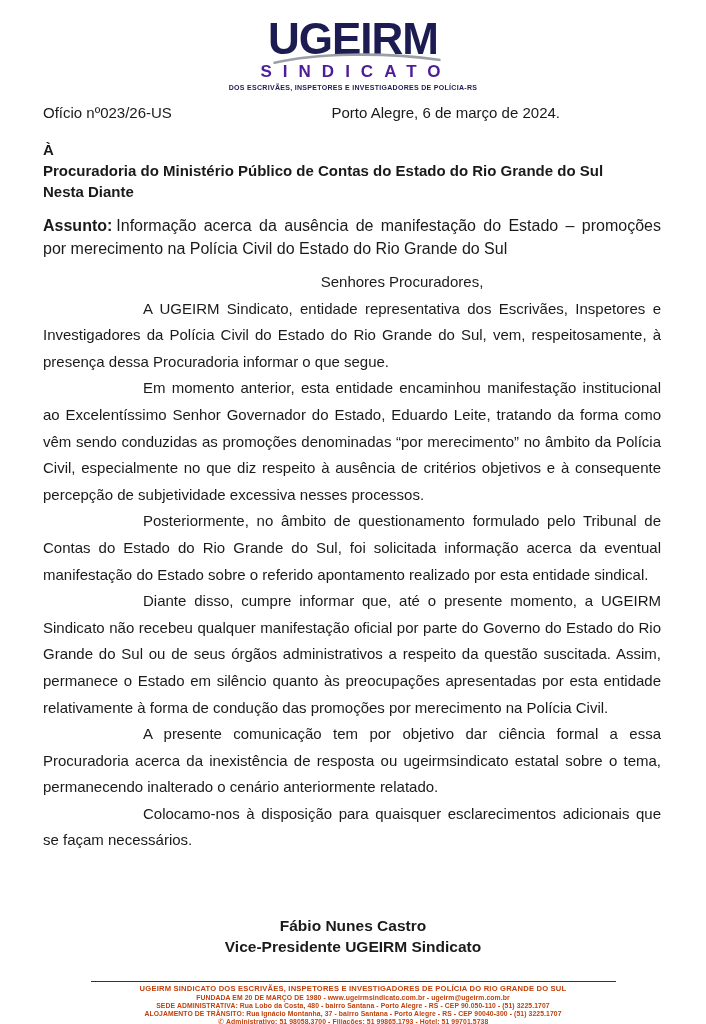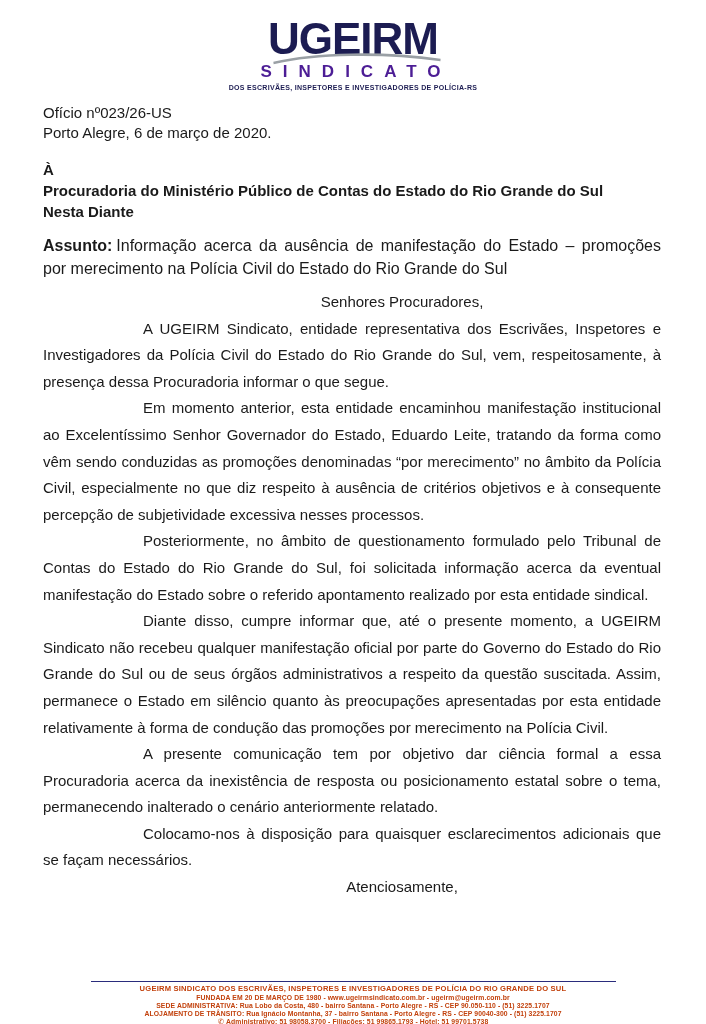--- a/index.html
+++ b/index.html
@@ -26,21 +26,21 @@
     letter-spacing:11px; margin-top:1px; text-indent:6px;
   }
   .logo-tagline {
     font-size:7px; font-weight:bold; color:#1c1c52;
     letter-spacing:0.3px; margin-top:2px;
   }
   
   .ref-row {
     display:flex; justify-content:space-between;
     padding:0 118px 0 15px; margin-top:12px;
-    font-size:15px; line-height:20px;flex-direction:column;
+    font-size:15px; line-height:20px;
   }
   
   .recipient {
     margin:16px 17px 0 15px;
     font-size:15px; font-weight:bold; line-height:21px;
   }
   
   .subject {
     margin:13px 17px 0 15px;
     font-size:16px; line-height:22.5px; text-align:justify;
@@ -83,44 +83,47 @@
       <svg class="logo-swoosh" viewBox="0 0 230 14" preserveAspectRatio="none">
         <path d="M2 12 C 60 2, 150 1, 228 9" stroke="#9aa0a5" stroke-width="2.6" fill="none"></path>
       </svg>
     </div>
     <div class="logo-subtitle">SINDICATO</div>
     <div class="logo-tagline">DOS ESCRIVÃES, INSPETORES E INVESTIGADORES DE POLÍCIA-RS</div>
   </div>
 
   <div class="ref-row">
     <span>Ofício nº023/26-US</span>
-    <span>Porto Alegre, 6 de março de 2020.</span>
+    <span>Porto Alegre, 6 de março de 2024.</span>
   </div>
 
   <div class="recipient">
     <div>À</div>
     <div>Procuradoria do Ministério Público de Contas do Estado do Rio Grande do Sul</div>
     <div>Nesta Diante</div>
   </div>
 
   <div class="subject">
     <span class="b">Assunto:</span><span>Informação acerca da ausência de manifestação do Estado – promoções por merecimento na Polícia Civil do Estado do Rio Grande do Sul</span>
   </div>
 
   <div class="body-text">
     <p class="no-justify">Senhores Procuradores,</p>
     <p>A UGEIRM Sindicato, entidade representativa dos Escrivães, Inspetores e Investigadores da Polícia Civil do Estado do Rio Grande do Sul, vem, respeitosamente, à presença dessa Procuradoria informar o que segue.</p>
     <p>Em momento anterior, esta entidade encaminhou manifestação institucional ao Excelentíssimo Senhor Governador do Estado, Eduardo Leite, tratando da forma como vêm sendo conduzidas as promoções denominadas “por merecimento” no âmbito da Polícia Civil, especialmente no que diz respeito à ausência de critérios objetivos e à consequente percepção de subjetividade excessiva nesses processos.</p>
     <p>Posteriormente, no âmbito de questionamento formulado pelo Tribunal de Contas do Estado do Rio Grande do Sul, foi solicitada informação acerca da eventual manifestação do Estado sobre o referido apontamento realizado por esta entidade sindical.</p>
     <p>Diante disso, cumpre informar que, até o presente momento, a UGEIRM Sindicato não recebeu qualquer manifestação oficial por parte do Governo do Estado do Rio Grande do Sul ou de seus órgãos administrativos a respeito da questão suscitada. Assim, permanece o Estado em silêncio quanto às preocupações apresentadas por esta entidade relativamente à forma de condução das promoções por merecimento na Polícia Civil.</p>
-    <p>A presente comunicação tem por objetivo dar ciência formal a essa Procuradoria acerca da inexistência de resposta ou posicionamento estatal sobre o tema, permanecendo inalterado o cenário anteriormente relatado.</p>
+    <p>A presente comunicação tem por objetivo dar ciência formal a essa Procuradoria acerca da inexistência de resposta ou ugeirmsindicato estatal sobre o tema, permanecendo inalterado o cenário anteriormente relatado.</p>
     <p>Colocamo-nos à disposição para quaisquer esclarecimentos adicionais que se façam necessários.</p>
-    <p class="no-justify">Atenciosamente,</p>
   </div>
 
+  <div class="signature">
+    <div>Fábio Nunes Castro</div>
+    <div>Vice-Presidente UGEIRM Sindicato</div>
+  </div>
 
   <div class="footer">
     <div class="footer-rule"></div>
     <div class="f-line f-title">UGEIRM SINDICATO DOS ESCRIVÃES, INSPETORES E INVESTIGADORES DE POLÍCIA DO RIO GRANDE DO SUL</div>
     <div class="f-line f-small">FUNDADA EM 20 DE MARÇO DE 1980 - www.ugeirmsindicato.com.br - ugeirm@ugeirm.com.br</div>
     <div class="f-line f-small">SEDE ADMINISTRATIVA: Rua Lobo da Costa, 480 - bairro Santana - Porto Alegre - RS - CEP 90.050-110 - (51) 3225.1707</div>
     <div class="f-line f-small">ALOJAMENTO DE TRÂNSITO: Rua Ignácio Montanha, 37 - bairro Santana - Porto Alegre - RS - CEP 90040-300 - (51) 3225.1707</div>
     <div class="f-line f-small">
       <span class="wicon">✆</span><span>Administrativo: 51 98058.3700 - Filiações: 51 99865.1793 - Hotel: 51 99701.5738</span>
     </div>

